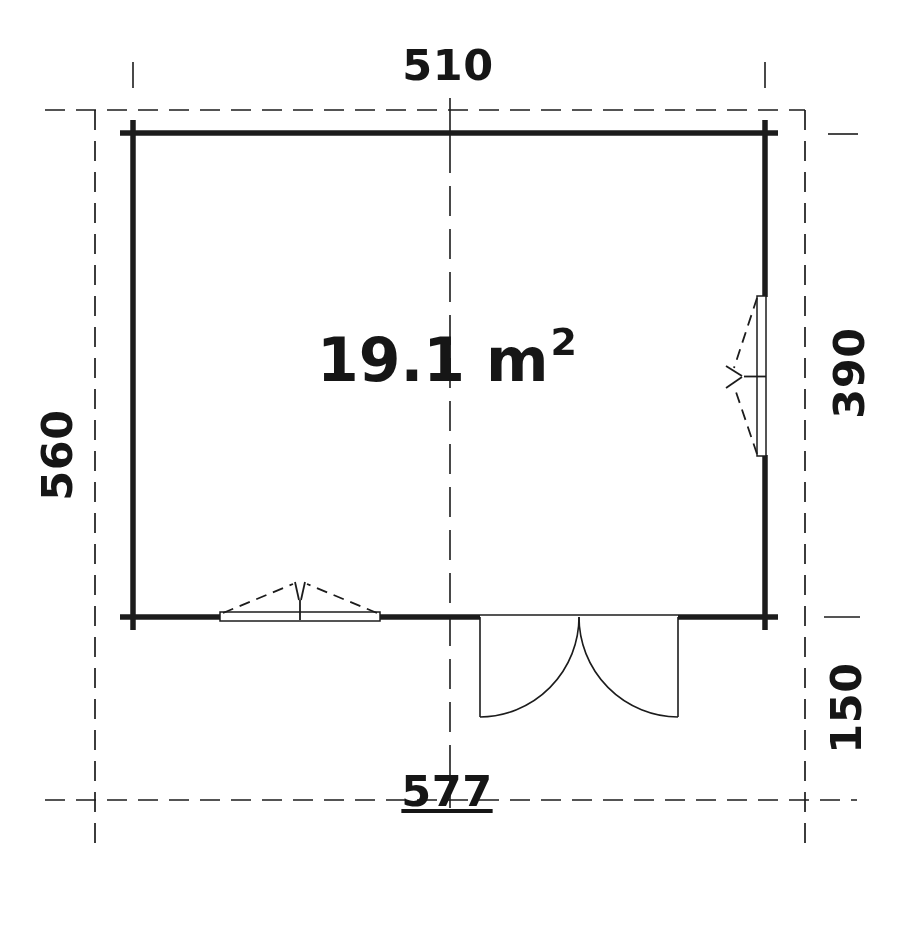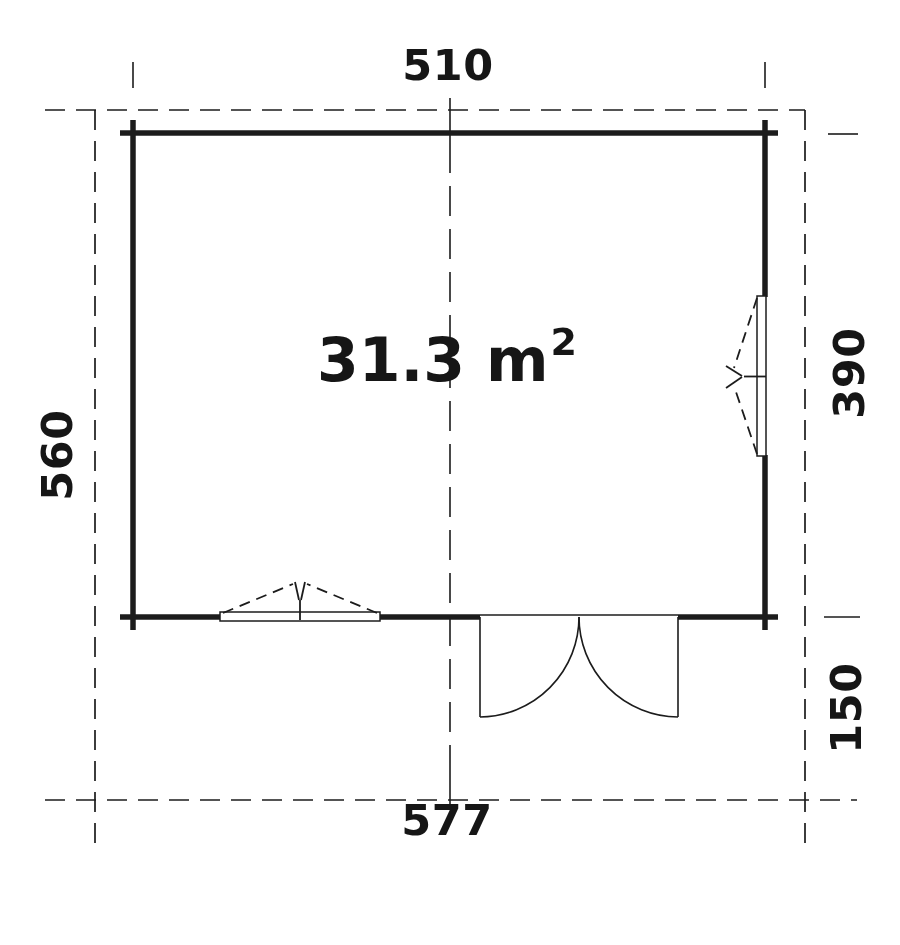--- a/index.html
+++ b/index.html
@@ -96,25 +96,25 @@
       <line x1="480" y1="615" x2="678" y2="615" stroke-width="1.3"></line>
       <line x1="480" y1="617" x2="480" y2="717"></line>
       <line x1="678" y1="617" x2="678" y2="717"></line>
       <path d="M 480 717 A 100 100 0 0 0 579 617"></path>
       <path d="M 678 717 A 100 100 0 0 1 579 617"></path>
     </g>
   </svg>
 
   <div class="dim" style="left:448px; top:65px;text-align:right;">510</div>
 
-  <div class="dim" style="left:447px; top:820px;">577</div>
+  <div class="dim" style="left:447px; top:791px;text-decoration:underline;">577</div>
 
   <div class="dim vert" style="left:57px; top:455px;">560</div>
 
   <div class="dim vert" style="left:849px; top:373px;">390</div>
 
   <div class="dim vert" style="left:846px; top:708px;">150</div>
 
   <div class="area" style="left:447px; top:360px;">
-    <span>31.3 m</span><span class="sup">2</span>
+    <span>19.1 m</span><span class="sup">2</span>
   </div>
 
 </div>
 
 </body></html>

